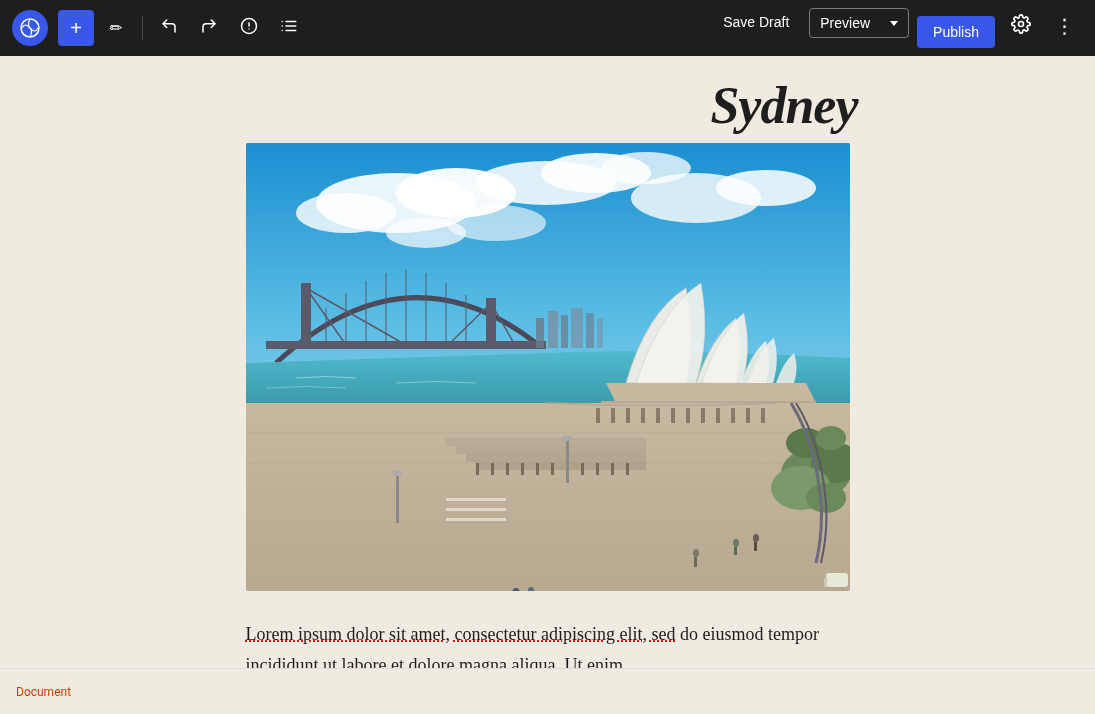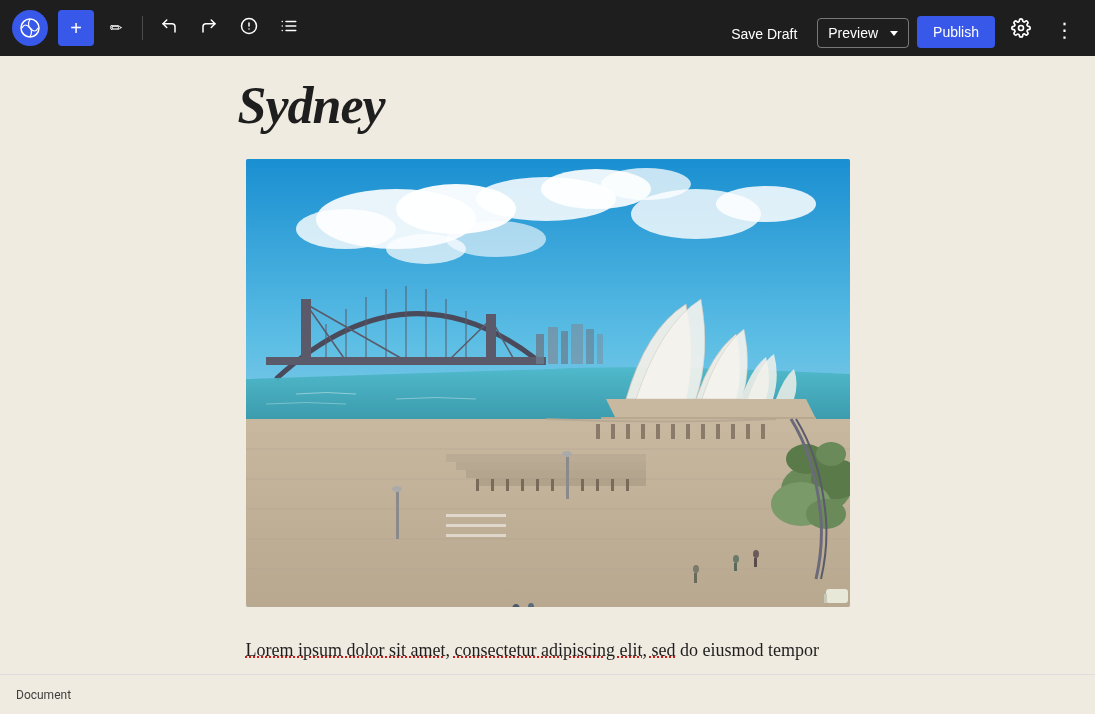--- a/index.html
+++ b/index.html
@@ -65,21 +65,21 @@
       width: 36px;
       height: 36px;
     }
 
     .toolbar-spacer {
       flex: 1;
     }
 
     .toolbar-right {
       display: flex;
-      align-items: flex-end;
+      align-items: flex-start;
       gap: 8px;
     }
 
     .save-draft-btn {
       background: transparent;
       border: none;
       color: #fff;
       font-size: 14px;
       cursor: pointer;
       padding: 6px 12px;
@@ -89,21 +89,21 @@
     .preview-btn {
       background: transparent;
       border: 1px solid rgba(255,255,255,0.4);
       color: #fff;
       font-size: 14px;
       cursor: pointer;
       padding: 6px 10px;
       border-radius: 4px;
       display: flex;
       align-items: center;
-      gap: 8px;
+      gap: 16px;
     }
 
     .publish-btn {
       background: #3858e9;
       border: none;
       color: #fff;
       font-size: 14px;
       font-weight: 500;
       cursor: pointer;
       padding: 8px 16px;
@@ -135,22 +135,22 @@
       align-items: center;
       padding: 20px 0 40px;
     }
 
     .post-title {
       font-family: Georgia, 'Times New Roman', serif;
       font-size: 52px;
       font-style: italic;
       font-weight: bold;
       color: #1e1e1e;
-      text-align: left;
-      margin-bottom: 24px;
+      text-align: right;
+      margin-bottom: 8px;
       width: 620px;
       letter-spacing: -1px;
     }
 
     .image-block {
       width: 604px;
       margin-bottom: 28px;
     }
 
     .image-block .sydney-image {
@@ -185,28 +185,28 @@
       text-decoration-style: dotted;
       text-decoration-color: #c00;
     }
 
     
     .status-bar {
       position: fixed;
       bottom: 0;
       left: 0;
       width: 1095px;
-      height: 40px;
+      height: 46px;
       background: #f0ebe1;
       border-top: 1px solid #ddd;
       display: flex;
       align-items: center;
       padding: 0 16px;
       font-size: 12px;
-      color: #404040;
+      color: #c2410c;
     }
 
     .chevron-down {
       display: inline-block;
       width: 0;
       height: 0;
       border-left: 4px solid transparent;
       border-right: 4px solid transparent;
       border-top: 5px solid #fff;
       margin-left: 4px;

